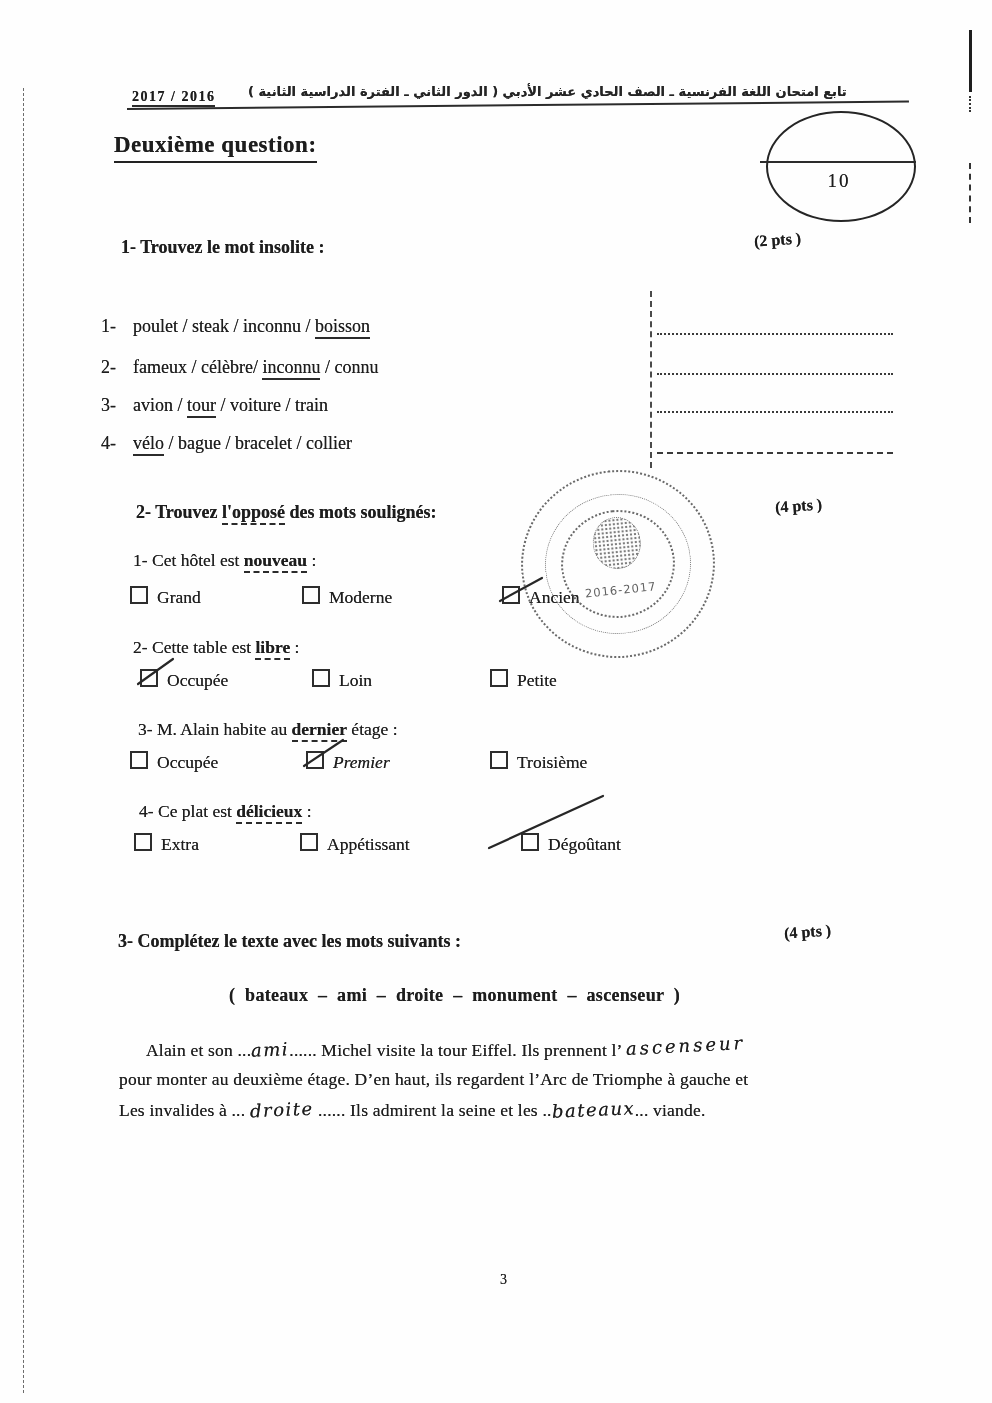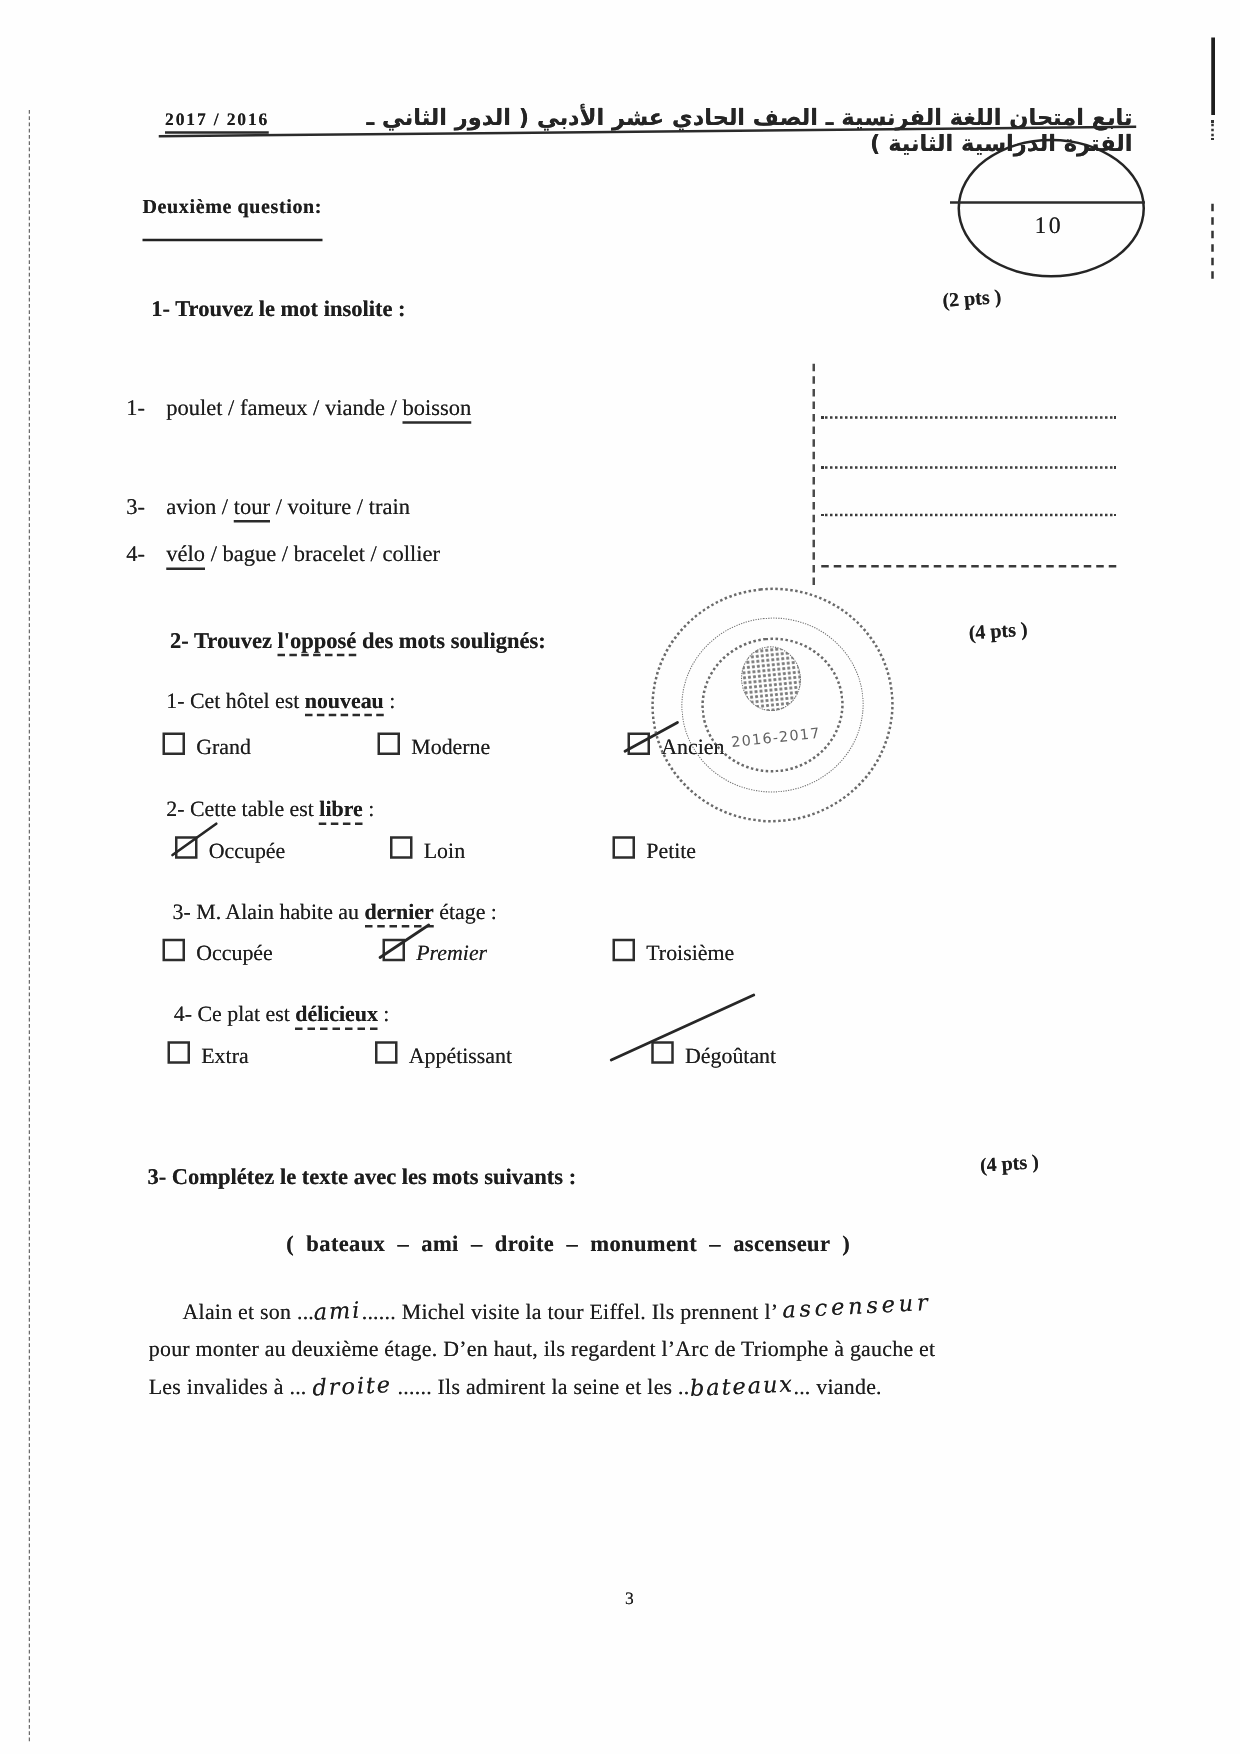--- a/index.html
+++ b/index.html
@@ -9,33 +9,33 @@
   .ink{text-shadow:0 0 0.5px rgba(25,25,25,0.75);}
   .b{font-weight:bold;}
 
   
   .left-edge{left:23px;top:88px;height:1305px;border-left:1.5px dashed rgba(45,45,45,0.7);}
   .right-edge1{left:969px;top:30px;height:62px;border-left:3px solid #1e1e1e;}
   .right-edge2{left:969px;top:96px;height:16px;border-left:2px dotted #333;}
   .right-edge3{left:969px;top:163px;height:60px;border-left:2px dashed #333;}
 
   
-  .header-ar{left:248px;top:84px;width:658px;text-align:right;direction:rtl;
+  .header-ar{left:248px;top:84px;width:658px;text-align:left;direction:rtl;
              font-family:"DejaVu Sans","Liberation Sans",sans-serif;
-             font-size:18px;font-weight:bold;color:#242424;}
+             font-size:13px;font-weight:bold;color:#242424;}
   .header-year{left:132px;top:89px;font-size:14px;letter-spacing:1.5px;border-bottom:2px solid #2a2a2a;}
   .header-rule{left:127px;top:108px;width:782px;border-top:2px solid #2b2b2b;transform:rotate(-0.55deg);transform-origin:left center;}
 
   
   .score-oval{left:766px;top:111px;width:146px;height:107px;border:2px solid #252525;border-radius:50%;}
   .score-line{left:760px;top:161px;width:156px;border-top:2px solid #2c2c2c;}
   .score-value{left:766px;top:170px;width:146px;text-align:center;font-size:19px;letter-spacing:2px;}
 
-  .title{left:114px;top:157px;font-size:16px;letter-spacing:0.5px;
-         border-bottom:2.5px solid #222;padding-bottom:16px;}
+  .title{left:114px;top:132px;font-size:23px;letter-spacing:0.5px;
+         border-bottom:2.5px solid #222;padding-bottom:3px;}
 
   .q-heading{font-size:18px;}
   .pts{font-size:16px;transform:rotate(-4deg);}
 
   .q1item{left:101px;font-size:18px;}
   .q1item .num{display:inline-block;width:32px;}
   .uw{border-bottom:2px solid #2b2b2b;padding-bottom:1px;}
   .uw2{border-bottom:2px dashed #2b2b2b;padding-bottom:1px;font-weight:bold;}
 
   .ansline{left:657px;width:236px;height:0;border-bottom:2.5px dotted #3a3a3a;}
@@ -84,21 +84,24 @@
   <div class="abs score-oval"></div>
   <div class="abs score-line"></div>
   <div class="abs score-value ink">10</div>
 
   <div class="abs title b ink">Deuxième question:</div>
 
   <div class="abs q-heading b ink" style="left:121px;top:237px;">1- Trouvez le mot insolite :</div>
   <div class="abs pts b ink" style="left:754px;top:231px;">(2 pts )</div>
 
   <div class="abs q1item ink" style="top:316px;">
-    <span class="num">1-</span><span>poulet / fameux / viande / </span><span class="uw">boisson</span><span></span>
+    <span class="num">1-</span><span>poulet / steak / inconnu / </span><span class="uw">boisson</span><span></span>
+  </div>
+  <div class="abs q1item ink" style="top:357px;">
+    <span class="num">2-</span><span>fameux / célèbre/ </span><span class="uw">inconnu</span><span> / connu</span>
   </div>
   <div class="abs q1item ink" style="top:395px;">
     <span class="num">3-</span><span>avion / </span><span class="uw">tour</span><span> / voiture / train</span>
   </div>
   <div class="abs q1item ink" style="top:433px;">
     <span class="num">4-</span><span class="uw">vélo</span><span> / bague / bracelet / collier</span>
   </div>
 
   <div class="abs sep"></div>
   <div class="abs ansline" style="top:333px;"></div>

